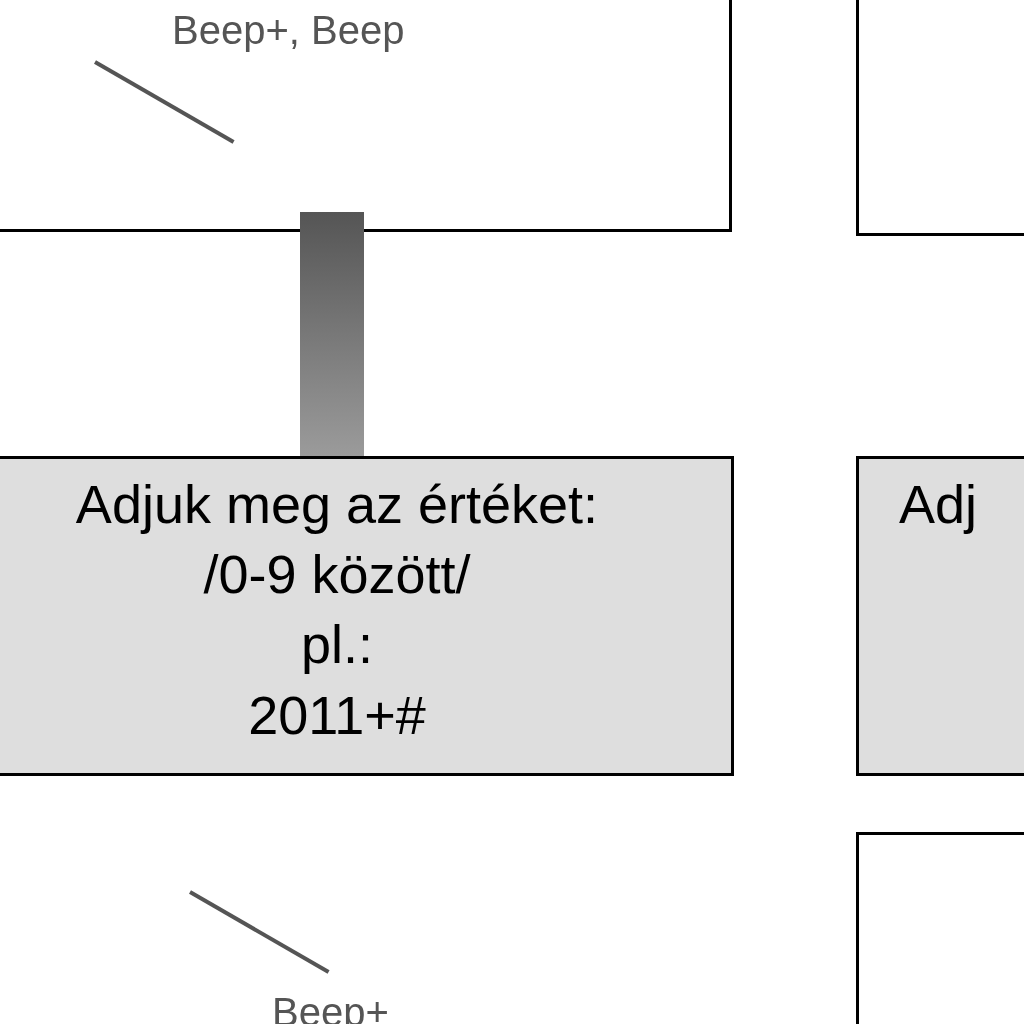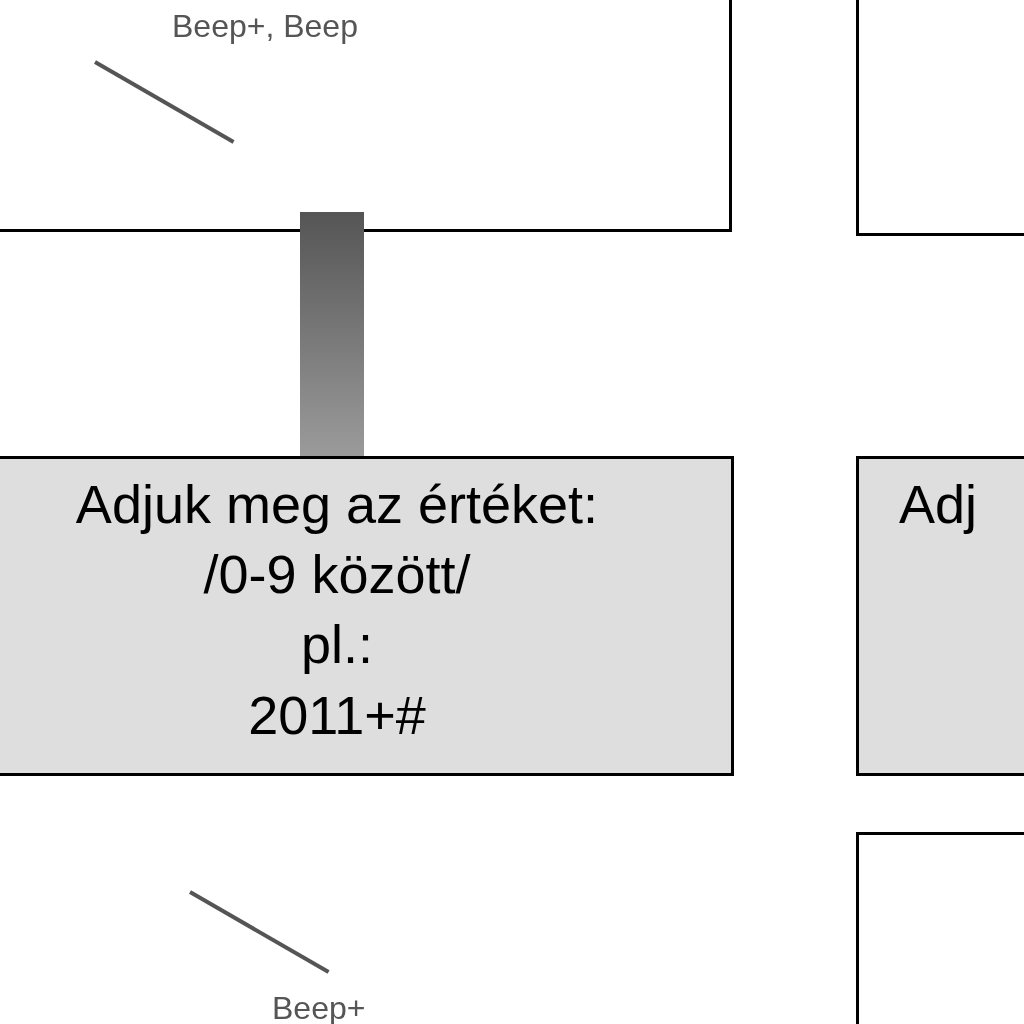--- a/index.html
+++ b/index.html
@@ -15,21 +15,21 @@
   .box {
     position: absolute;
     border: 3px solid #000000;
     box-sizing: border-box;
   }
   .filled {
     background: #dedede;
   }
   .label {
     position: absolute;
-    font-size: 32px;
+    font-size: 40px;
     color: #555555;
     white-space: nowrap;
   }
   .main-text {
     text-align: center;
     font-size: 54px;
     line-height: 1.3;
     padding-top: 10px;
     color: #000000;
   }

